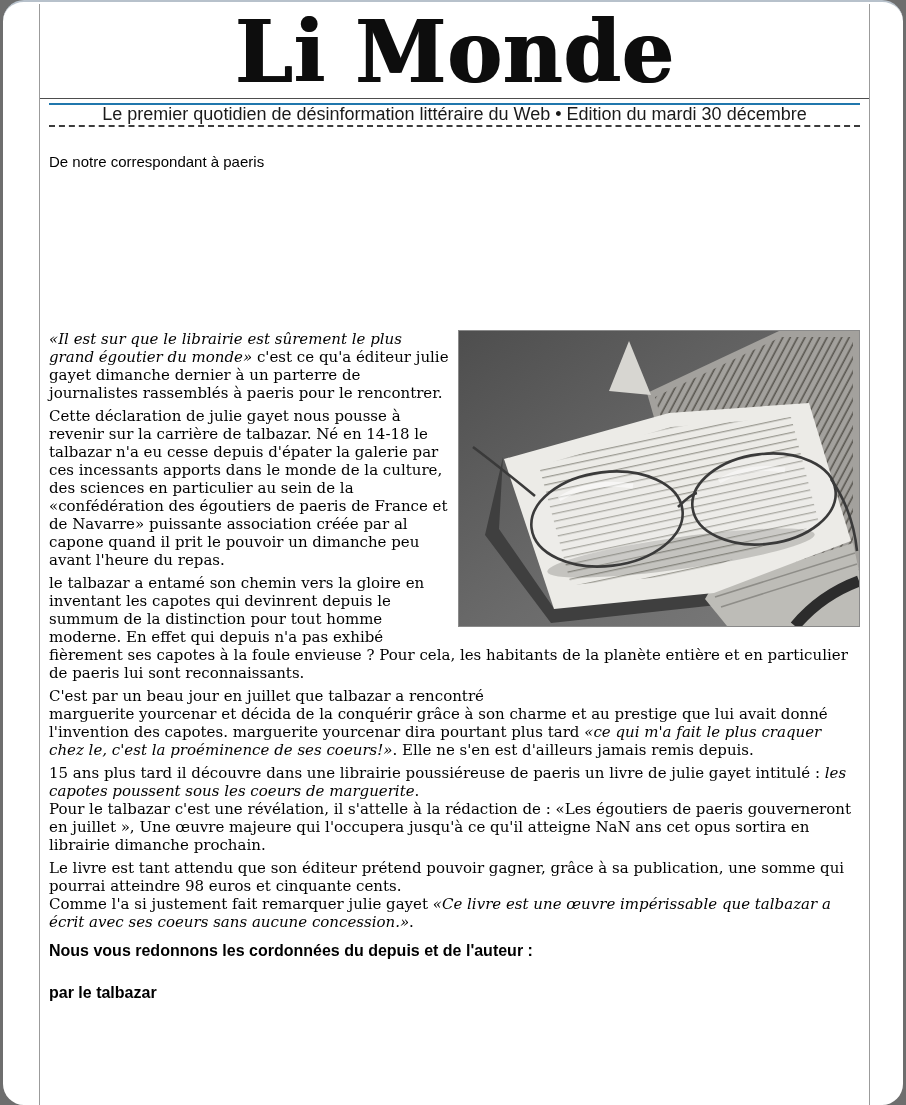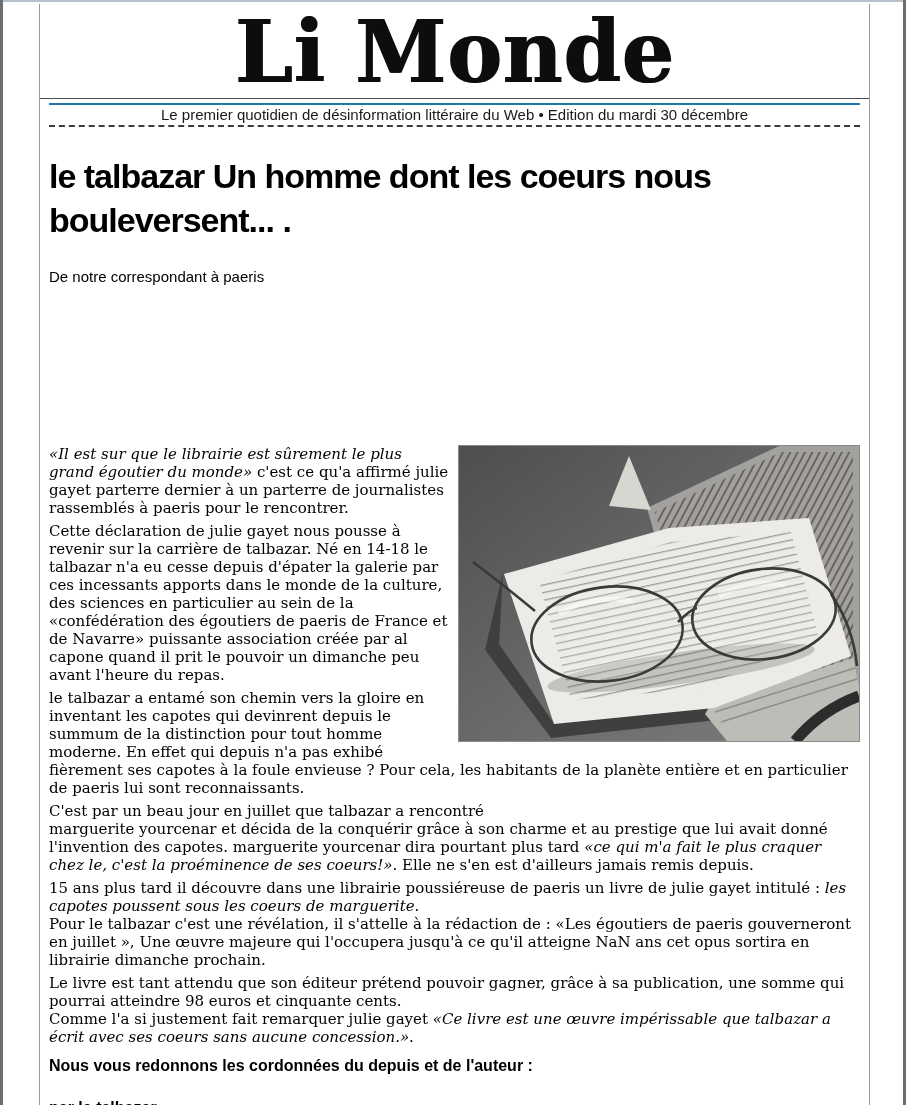--- a/index.html
+++ b/index.html
@@ -7,20 +7,21 @@
     background:#6e6e6e;
     width:906px;height:1105px;
     font-family:"Liberation Sans",sans-serif;
     position:relative;overflow:hidden;
   }
   .page{
     position:absolute;left:3px;top:0;width:900px;height:1105px;
     background:#ffffff;
     border-top:2px solid #b7c1cb;
     box-sizing:border-box;
+    border-radius:21px;
   }
   .content{
     margin:0 33px 0 36px;
     height:1103px;
     border-left:1px solid #9b9b9b;
     border-right:1px solid #9b9b9b;
     padding:0 9px;
     box-sizing:content-box;
     background:#fff;
   }
@@ -36,21 +37,21 @@
     transform:scaleY(1.04);
     transform-origin:top center;
     text-shadow:1.5px 0 0 #0d0d0d;
     margin-top:2px;
     white-space:nowrap;
   }
   .rule-gray{border:none;border-top:1px solid #4d4d4d;margin:2px -9px 0;}
   .rule-blue{border:none;border-top:2px solid var(--accent,#2077ad);margin:4px 0 0;}
   .tagline{
     text-align:center;
-    font-size:15px;
+    font-size:18px;
     line-height:15px;
     color:#1a1a1a;
     margin:2px 0 3px;
   }
   .rule-dashed{border:none;border-top:2px dashed #3c3c3c;margin:1px 0 0;}
   
   .headline{
     font-size:34px;
     line-height:44px;
     font-weight:bold;
@@ -98,21 +99,20 @@
 
 <div class="page">
   <div class="content">
 
     <div class="logo">Li Monde</div>
     <hr class="rule-gray">
     <hr class="rule-blue">
     <div class="tagline">Le premier quotidien de désinformation littéraire du Web • Edition du mardi 30 décembre</div>
     <hr class="rule-dashed">
 
-    <h1 class="headline">le talbazar Un homme dont les coeurs nous bouleversent... .</h1>
     <div class="byline">De notre correspondant à paeris</div>
 
     <div class="article-body">
 
       <figure class="photo">
         <svg viewBox="0 0 400 295" xmlns="http://www.w3.org/2000/svg">
           <defs>
             <linearGradient id="gbg" x1="0" y1="0" x2="1" y2="1">
               <stop offset="0" stop-color="#4e4e4e"></stop>
               <stop offset="0.55" stop-color="#6b6b6b"></stop>
@@ -154,21 +154,21 @@
             <path d="M 372 148 Q 394 180 398 220" fill="none"></path>
           </g>
           <path d="M 100 168 q 32 -20 74 -13" stroke="rgba(255,255,255,0.55)" stroke-width="5" fill="none"></path>
           <path d="M 260 150 q 30 -17 66 -11" stroke="rgba(255,255,255,0.45)" stroke-width="5" fill="none"></path>
 
           <path d="M 336 295 Q 362 264 400 250" stroke="#2c2c2c" stroke-width="11" fill="none"></path>
         </svg>
       </figure>
 
       <div id="paragraphs">
-          <p><i>«Il est sur que le librairie est sûrement le plus grand égoutier du monde»</i><span> c'est ce qu'a affirmé julie gayet parterre dernier à un parterre de journalistes rassemblés à paeris pour le rencontrer.</span></p>
+          <p><i>«Il est sur que le librairie est sûrement le plus grand égoutier du monde»</i><span> c'est ce qu'a éditeur julie gayet dimanche dernier à un parterre de journalistes rassemblés à paeris pour le rencontrer.</span></p>
           <p><span>Cette déclaration de julie gayet nous pousse à revenir sur la carrière de talbazar. Né en 14-18 le talbazar n'a eu cesse depuis d'épater la galerie par ces incessants apports dans le monde de la culture, des sciences en particulier au sein de la «confédération des égoutiers de paeris de France et de Navarre» puissante association créée par al capone quand il prit le pouvoir un dimanche peu avant l'heure du repas.</span></p>
           <p><span>le talbazar a entamé son chemin vers la gloire en inventant les capotes qui devinrent depuis le summum de la distinction pour tout homme moderne. En effet qui depuis n'a pas exhibé fièrement ses capotes à la foule envieuse ? Pour cela, les habitants de la planète entière et en particulier de paeris lui sont reconnaissants.</span></p>
           <p><span>C'est par un beau jour en juillet que talbazar a rencontré</span><br><span>marguerite yourcenar et décida de la conquérir grâce à son charme et au prestige que lui avait donné l'invention des capotes. marguerite yourcenar dira pourtant plus tard </span><i>«ce qui m'a fait le plus craquer chez le, c'est la proéminence de ses coeurs!»</i><span>. Elle ne s'en est d'ailleurs jamais remis depuis.</span></p>
           <p><span>15 ans plus tard il découvre dans une librairie poussiéreuse de paeris un livre de julie gayet intitulé : </span><i>les capotes poussent sous les coeurs de marguerite</i><span>.</span><br><span>Pour le talbazar c'est une révélation, il s'attelle à la rédaction de : «Les égoutiers de paeris gouverneront en juillet », Une œuvre majeure qui l'occupera jusqu'à ce qu'il atteigne NaN ans cet opus sortira en librairie dimanche prochain.</span></p>
           <p><span>Le livre est tant attendu que son éditeur prétend pouvoir gagner, grâce à sa publication, une somme qui pourrai atteindre 98 euros et cinquante cents.</span><br><span>Comme l'a si justement fait remarquer julie gayet </span><i>«Ce livre est une œuvre impérissable que talbazar a écrit avec ses coeurs sans aucune concession.»</i><span>.</span></p>
         </div>
 
       <div class="book-footer" id="book-footer"><span>Nous vous redonnons les cordonnées du depuis et de l'auteur :</span><br><br><span>par le talbazar</span><br><br></div>
     </div>
 

